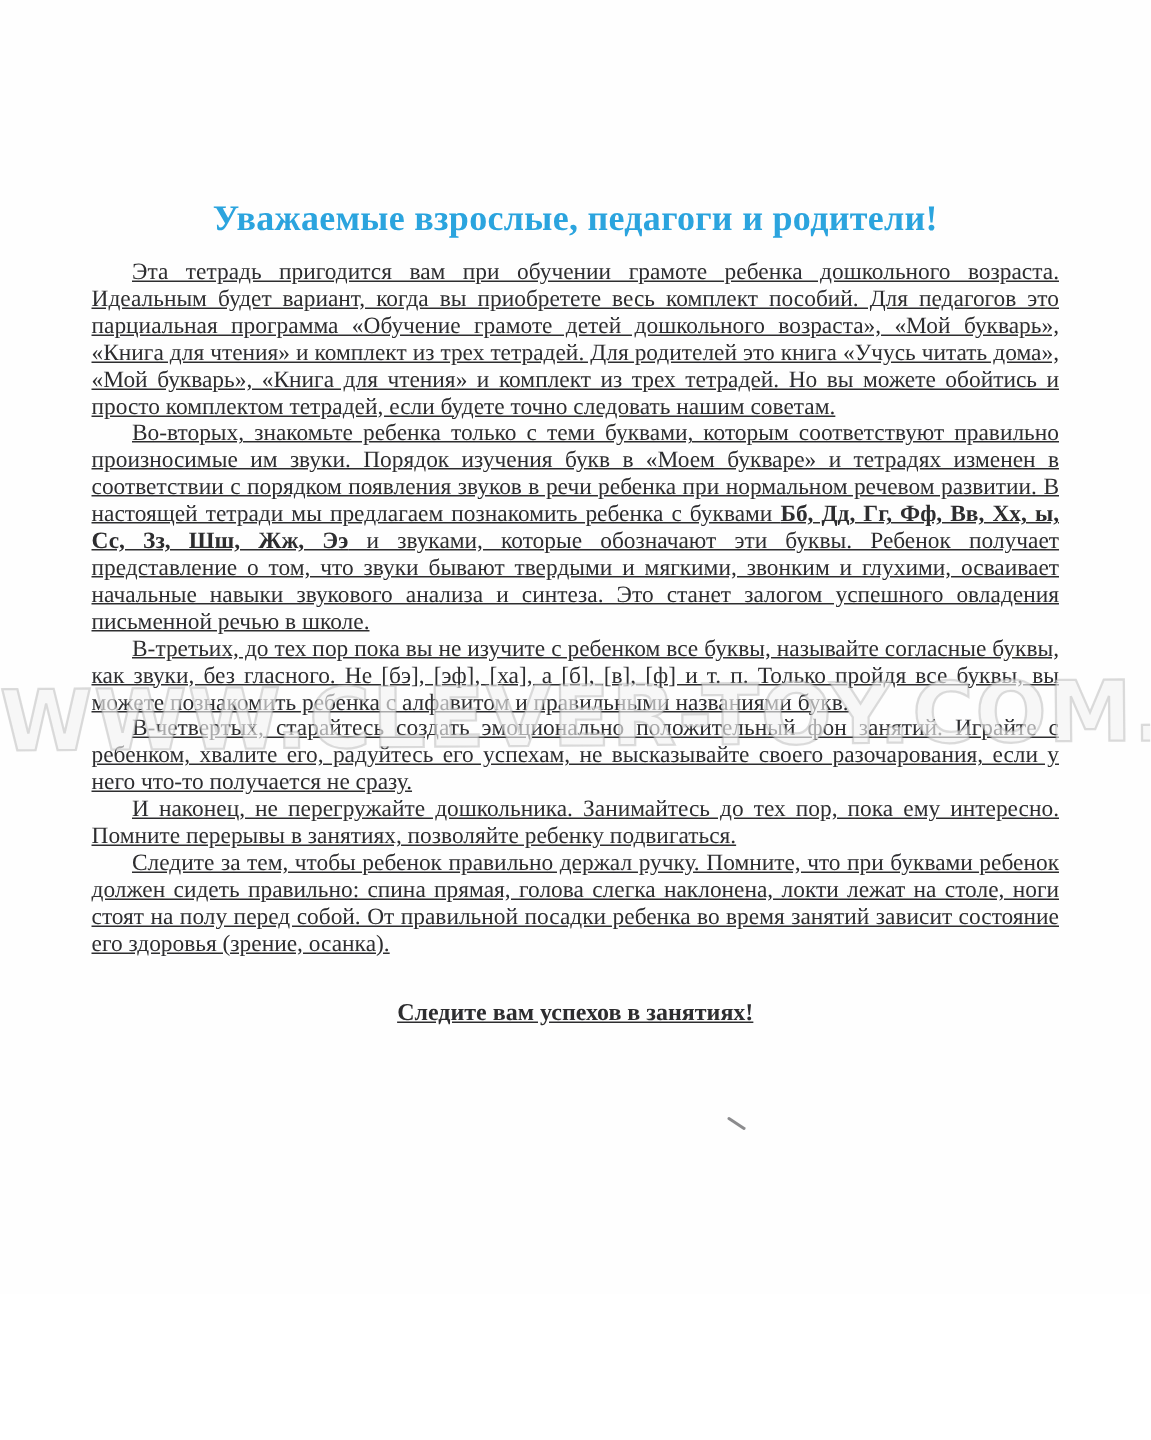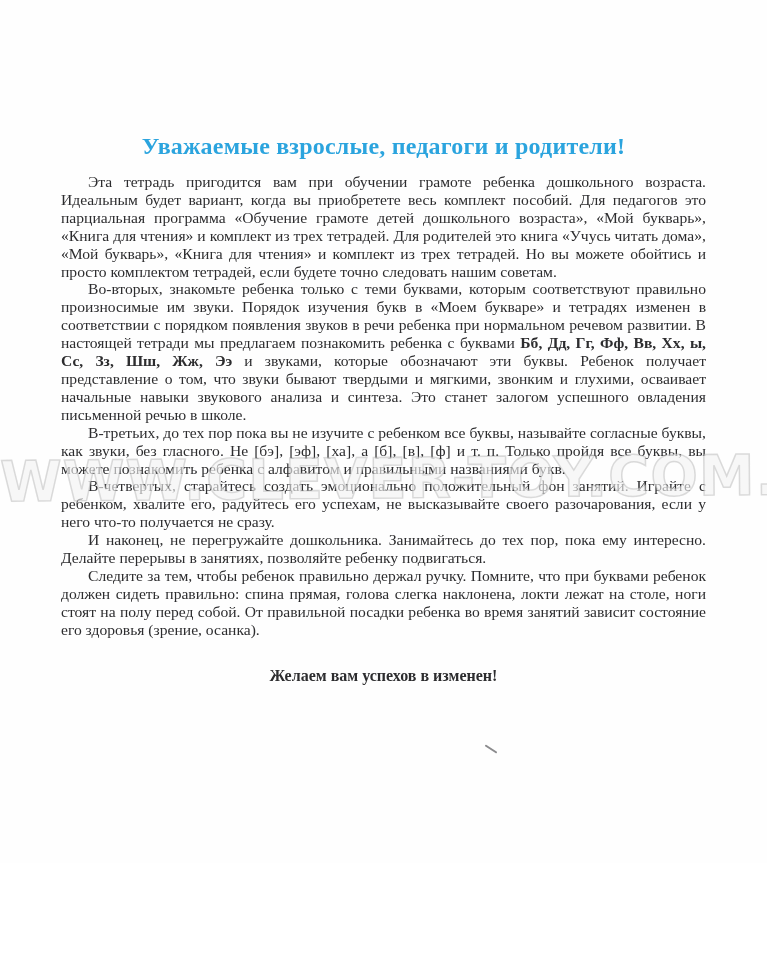--- a/index.html
+++ b/index.html
@@ -21,20 +21,21 @@
     color: #2ba4de;
   }
   .body-text {
     position: relative;
     margin: 13px auto 0 auto;
     width: 645px;
     font-size: 15.6px;
     line-height: 17.9px;
     color: #2d2d2f;
     text-align: justify;
+    text-decoration: underline;
   }
   .body-text p {
     margin: 0;
     text-indent: 27px;
   }
   .body-text .b { font-weight: 700; }
   .closing {
     margin-top: 28px;
     text-align: center;
     font-size: 16px;
@@ -79,20 +80,20 @@
   <h1 class="title">Уважаемые взрослые, педагоги и родители!</h1>
 
   <div class="watermark">WWW.CLEVER-TOY.COM.RU</div>
 
   <div class="body-text">
     <div id="paragraphs">
         <p><span>Эта тетрадь пригодится вам при обучении грамоте ребенка дошкольного возраста. Идеальным будет вариант, когда вы приобретете весь комплект пособий. Для педагогов это парциальная программа «Обучение грамоте детей дошкольного возраста», «Мой букварь», «Книга для чтения» и комплект из трех тетрадей. Для родителей это книга «Учусь читать дома», «Мой букварь», «Книга для чтения» и комплект из трех тетрадей. Но вы можете обойтись и просто комплектом тетрадей, если будете точно следовать нашим советам.</span></p>
         <p><span>Во-вторых, знакомьте ребенка только с теми буквами, которым соответствуют правильно произносимые им звуки. Порядок изучения букв в «Моем букваре» и тетрадях изменен в соответствии с порядком появления звуков в речи ребенка при нормальном речевом развитии. В настоящей тетради мы предлагаем познакомить ребенка с буквами </span><span class="b">Бб, Дд, Гг, Фф, Вв, Хх, ы, Сс, Зз, Шш, Жж, Ээ</span><span> и звуками, которые обозначают эти буквы. Ребенок получает представление о том, что звуки бывают твердыми и мягкими, звонким и глухими, осваивает начальные навыки звукового анализа и синтеза. Это станет залогом успешного овладения письменной речью в школе.</span></p>
         <p><span>В-третьих, до тех пор пока вы не изучите с ребенком все буквы, называйте согласные буквы, как звуки, без гласного. Не [бэ], [эф], [ха], а [б], [в], [ф] и т. п. Только пройдя все буквы, вы можете познакомить ребенка с алфавитом и правильными названиями букв.</span></p>
         <p><span>В-четвертых, старайтесь создать эмоционально положительный фон занятий. Играйте с ребенком, хвалите его, радуйтесь его успехам, не высказывайте своего разочарования, если у него что-то получается не сразу.</span></p>
-        <p><span>И наконец, не перегружайте дошкольника. Занимайтесь до тех пор, пока ему интересно. Делайте перерывы в занятиях, позволяйте ребенку подвигаться.</span></p>
+        <p><span>И наконец, не перегружайте дошкольника. Занимайтесь до тех пор, пока ему интересно. Помните перерывы в занятиях, позволяйте ребенку подвигаться.</span></p>
         <p><span>Следите за тем, чтобы ребенок правильно держал ручку. Помните, что при буквами ребенок должен сидеть правильно: спина прямая, голова слегка наклонена, локти лежат на столе, ноги стоят на полу перед собой. От правильной посадки ребенка во время занятий зависит состояние его здоровья (зрение, осанка).</span></p>
       </div>
-    <div class="closing">Желаем вам успехов в изменен!</div>
+    <div class="closing">Следите вам успехов в занятиях!</div>
   </div>
 
   <div class="pen-mark"></div>
 </div>
 
 </body></html>

